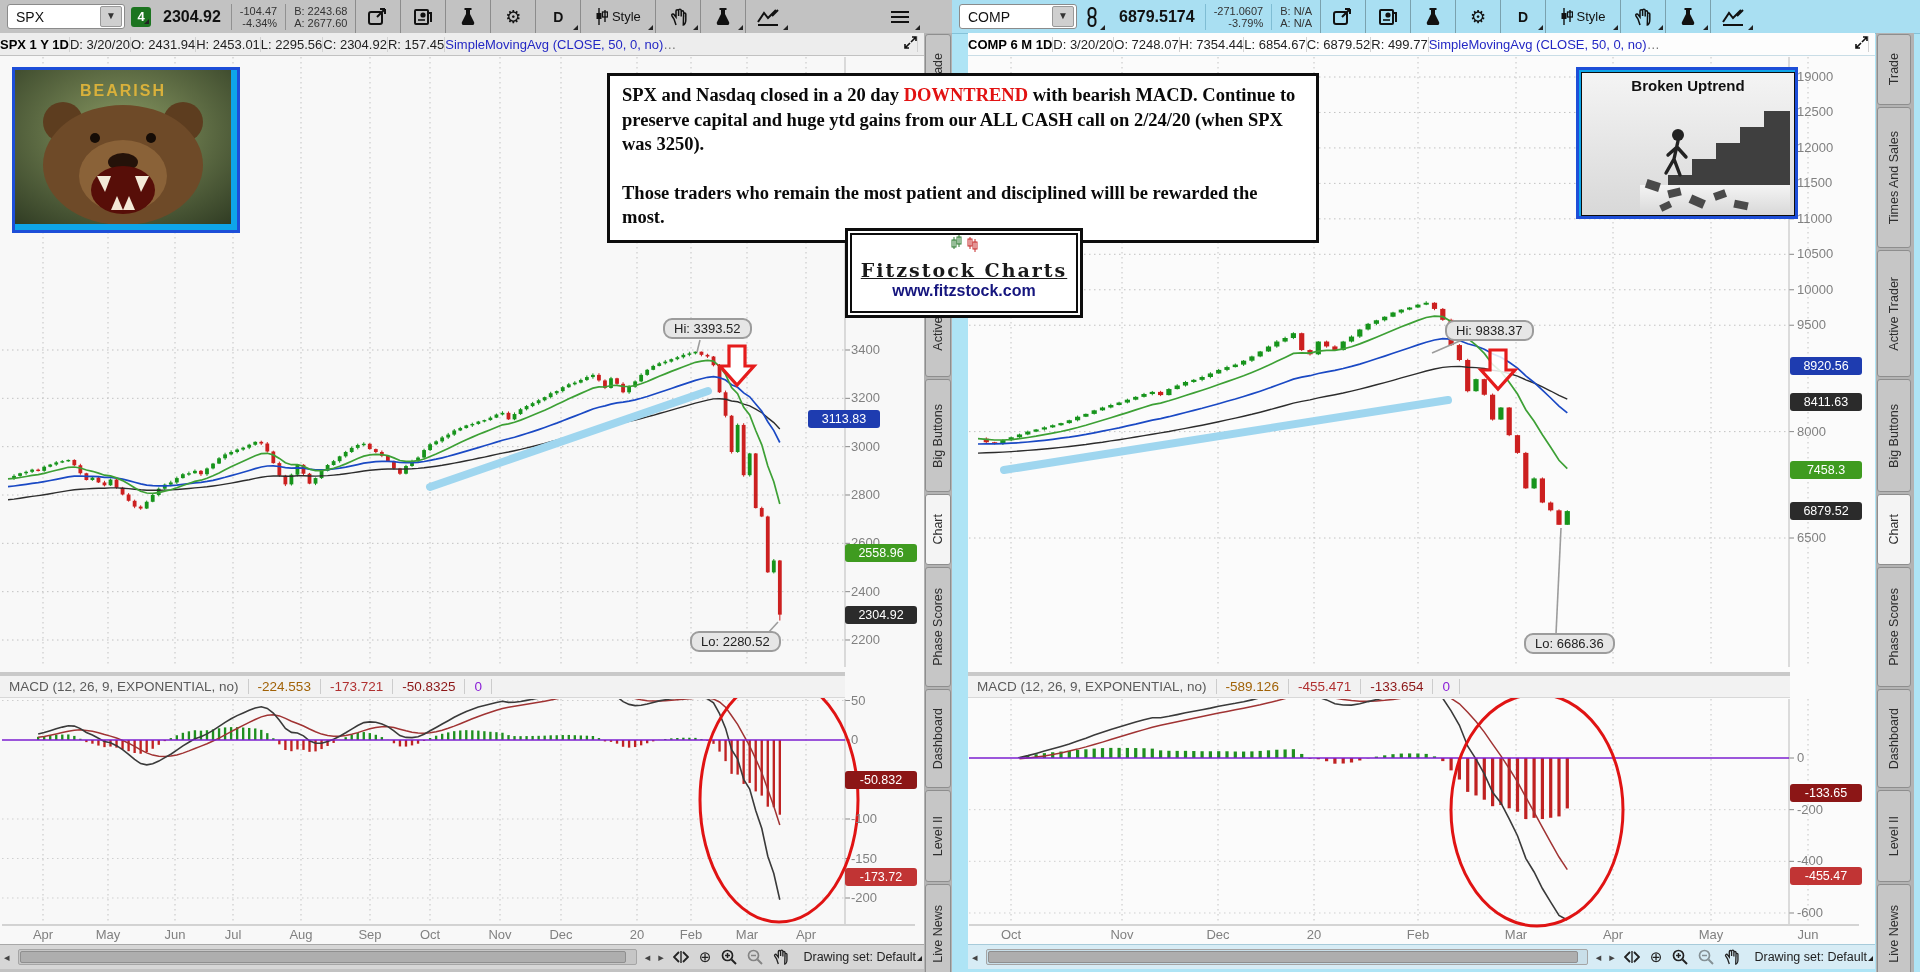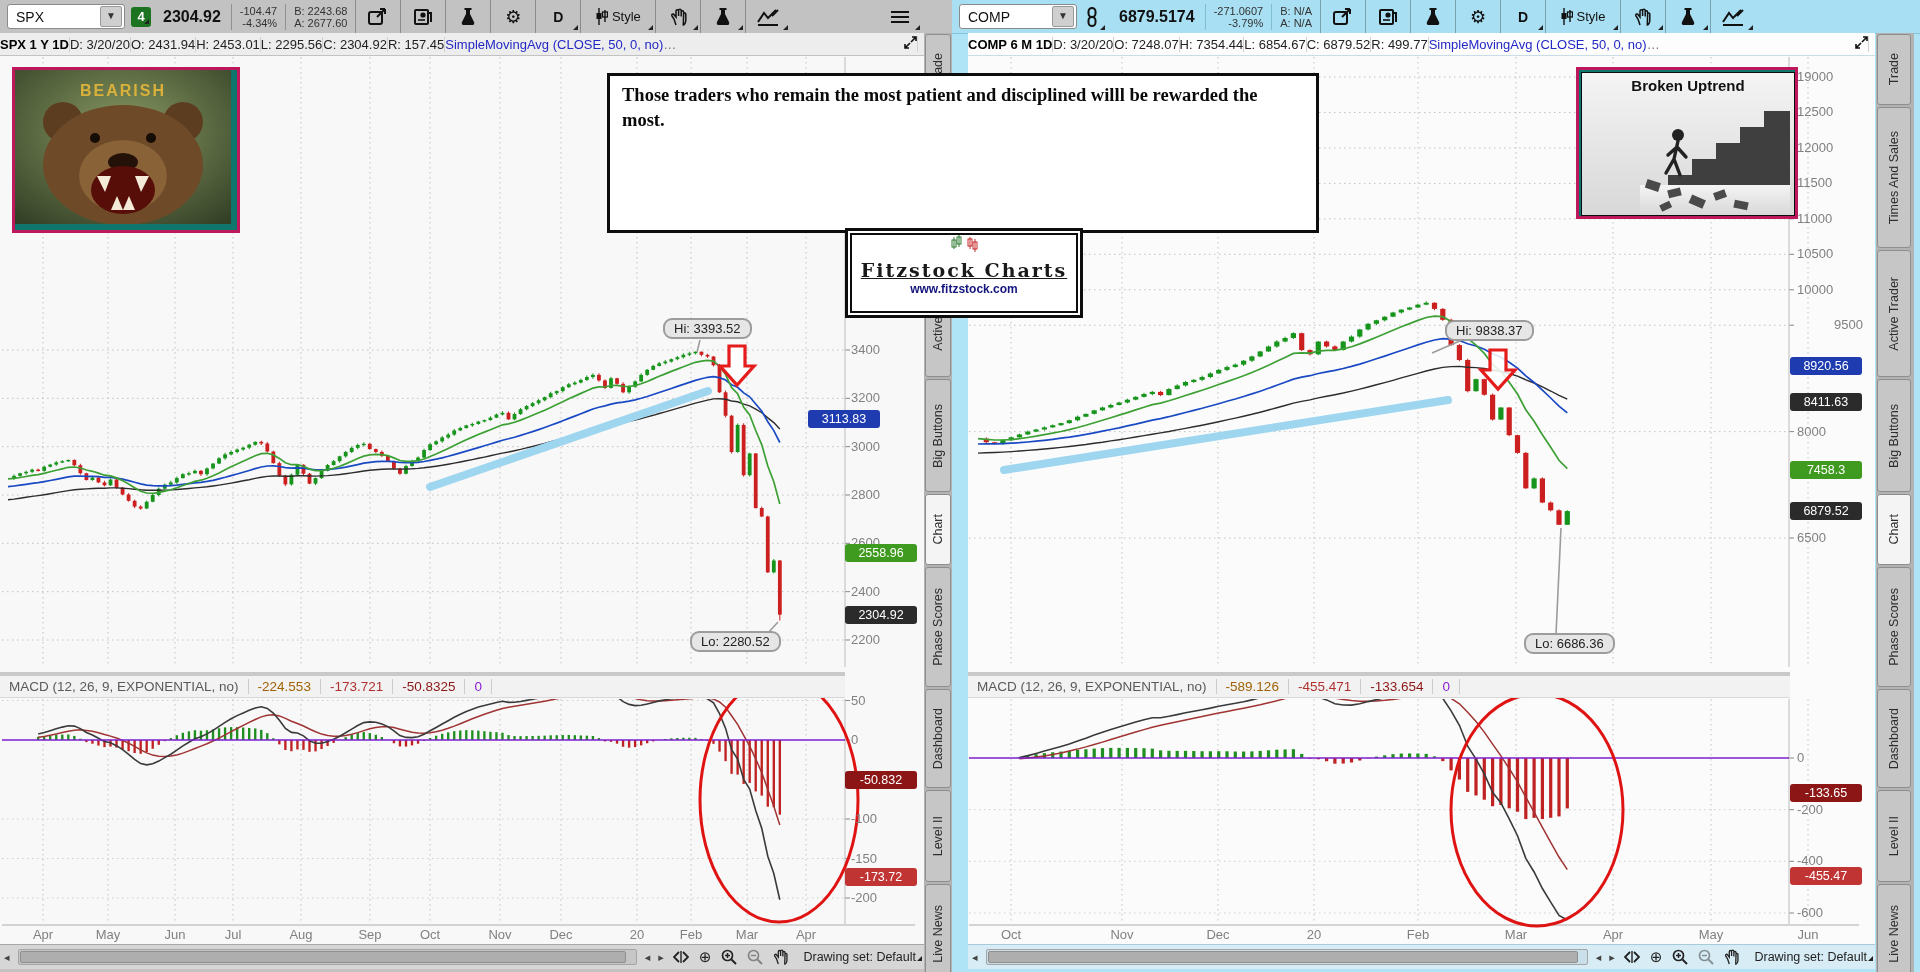--- a/index.html
+++ b/index.html
@@ -62,22 +62,22 @@
 .bb-label{padding:0 8px 0 10px;white-space:nowrap;position:relative;}
 .dim{opacity:.45;}
 
 #ann{position:absolute;left:607px;top:73px;width:712px;min-height:160px;background:#fff;border:3px solid #0d0d0d;z-index:30;padding:7px 12px 10px 12px;box-sizing:border-box;font-family:"Liberation Serif",serif;font-weight:bold;font-size:18.5px;line-height:1.33;color:#0a0a0a;}
 #ann .hl{color:#e21212;}
 #ann p{margin:0 0 24px 0;}
 #ann p:last-child{margin:0;}
 #logo{position:absolute;left:845px;top:228px;width:238px;height:90px;background:#fff;border:3px solid #0d0d0d;z-index:31;box-sizing:border-box;padding:2px;}
 #logo .inner{width:100%;height:100%;border:2px solid #0d0d0d;box-sizing:border-box;text-align:center;}
 #logo .ttl{font-family:"DejaVu Serif",serif;font-weight:bold;font-size:19px;letter-spacing:2px;color:#1a1a1a;text-decoration:underline;margin-top:-2px;}
-#logo .url{font-weight:bold;font-size:12px;color:#15157e;margin-top:1px;}
-.imgbox{position:absolute;border:3px solid #be185d;z-index:30;background:#0f766e;}
+#logo .url{font-weight:bold;font-size:16px;color:#15157e;margin-top:1px;}
+.imgbox{position:absolute;border:3px solid #1d4ed8;z-index:30;background:#0ea5e9;}
 </style>
 </head>
 <body>
 <div id="app">
 
 <div class="base-left"></div>
 <div class="frame-right"></div>
 <div class="chartbg" style="left:0;width:924px;border-top:1px solid #b5b5b5;"></div>
 <div class="chartbg" style="left:968px;width:907px;background:#fbfbfb;border-top:1px solid #b9d7e4;"></div>
 
@@ -1046,21 +1046,21 @@
       <div class="month" style="left: 669px; top: 927px;">Feb</div>
       <div class="month" style="left: 725px; top: 927px;">Mar</div>
       <div class="month" style="left: 784px; top: 927px;">Apr</div>
       <div class="tick" style="left: 1797px; top: 69px;">19000</div>
       <div class="tick" style="left: 1797px; top: 104.462px;">12500</div>
       <div class="tick" style="left: 1797px; top: 139.923px;">12000</div>
       <div class="tick" style="left: 1797px; top: 175.385px;">11500</div>
       <div class="tick" style="left: 1797px; top: 210.846px;">11000</div>
       <div class="tick" style="left: 1797px; top: 246.308px;">10500</div>
       <div class="tick" style="left: 1797px; top: 281.769px;">10000</div>
-      <div class="tick" style="left: 1834px; top: 317.231px; text-align: right;">9500</div>
+      <div class="tick" style="left: 1797px; top: 317.231px; text-align: right;">9500</div>
       <div class="tick" style="left: 1797px; top: 423.615px;">8000</div>
       <div class="tick" style="left: 1797px; top: 530px;">6500</div>
       <div class="tick" style="left: 1797px; top: 750px;">0</div>
       <div class="tick" style="left: 1797px; top: 801.667px;">-200</div>
       <div class="tick" style="left: 1797px; top: 853.333px;">-400</div>
       <div class="tick" style="left: 1797px; top: 905px;">-600</div>
       <div class="badge b-blue" style="left: 1790px; top: 357.327px; min-width: 64px;">8920.56</div>
       <div class="badge b-black" style="left: 1790px; top: 393.421px; min-width: 64px;">8411.63</div>
       <div class="badge b-green" style="left: 1790px; top: 461.035px; min-width: 64px;">7458.3</div>
       <div class="badge b-black" style="left: 1790px; top: 502.083px; min-width: 64px;">6879.52</div>
@@ -1201,20 +1201,21 @@
       </span>
   <span class="bb-ico">
         <svg width="15" height="16" viewBox="0 0 17 18">
           <path d="M6 17 L4 11 2 8 c-1-1.5 1-3 2-1.5 L6 9 V3 c0-1.8 2.6-1.8 2.6 0 V8 m0-5.5 c0-1.8 2.6-1.8 2.6 0 V8.5 m0-4.5 c0-1.6 2.4-1.6 2.4 0 V9 m0-3 c0-1.4 2.2-1.4 2.2 0 V12 c0 2.5-1.2 5-2.5 5 z" fill="none" stroke="#222" stroke-width="1.5"></path>
         </svg>
       </span>
   <span class="bb-label crn">Drawing set: Default</span>
 </div>
 
 <div id="ann">
+  <p><span>SPX and Nasdaq closed in a 20 day </span><span class="hl">DOWNTREND</span><span> with bearish MACD. Continue to preserve capital and huge ytd gains from our ALL CASH call on 2/24/20 (when SPX was 3250).</span></p>
   <p>Those traders who remain the most patient and disciplined willl be rewarded the most.</p>
 </div>
 
 <div id="logo">
   <div class="inner">
     <svg width="64" height="22" viewBox="0 0 64 22">
       <g stroke="#2e7d32" stroke-width="1">
             <line x1="22" y1="2" x2="22" y2="14"></line>
             <line x1="27" y1="0" x2="27" y2="12"></line>
           </g>

